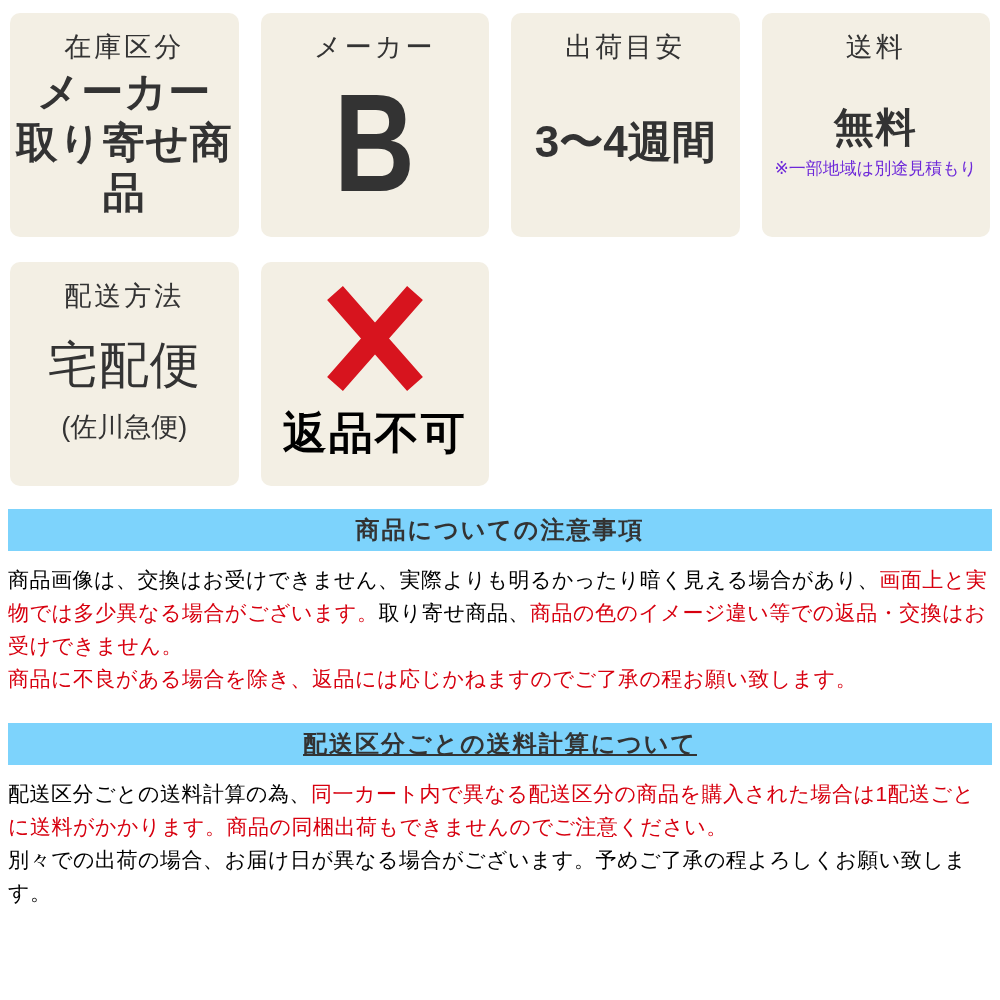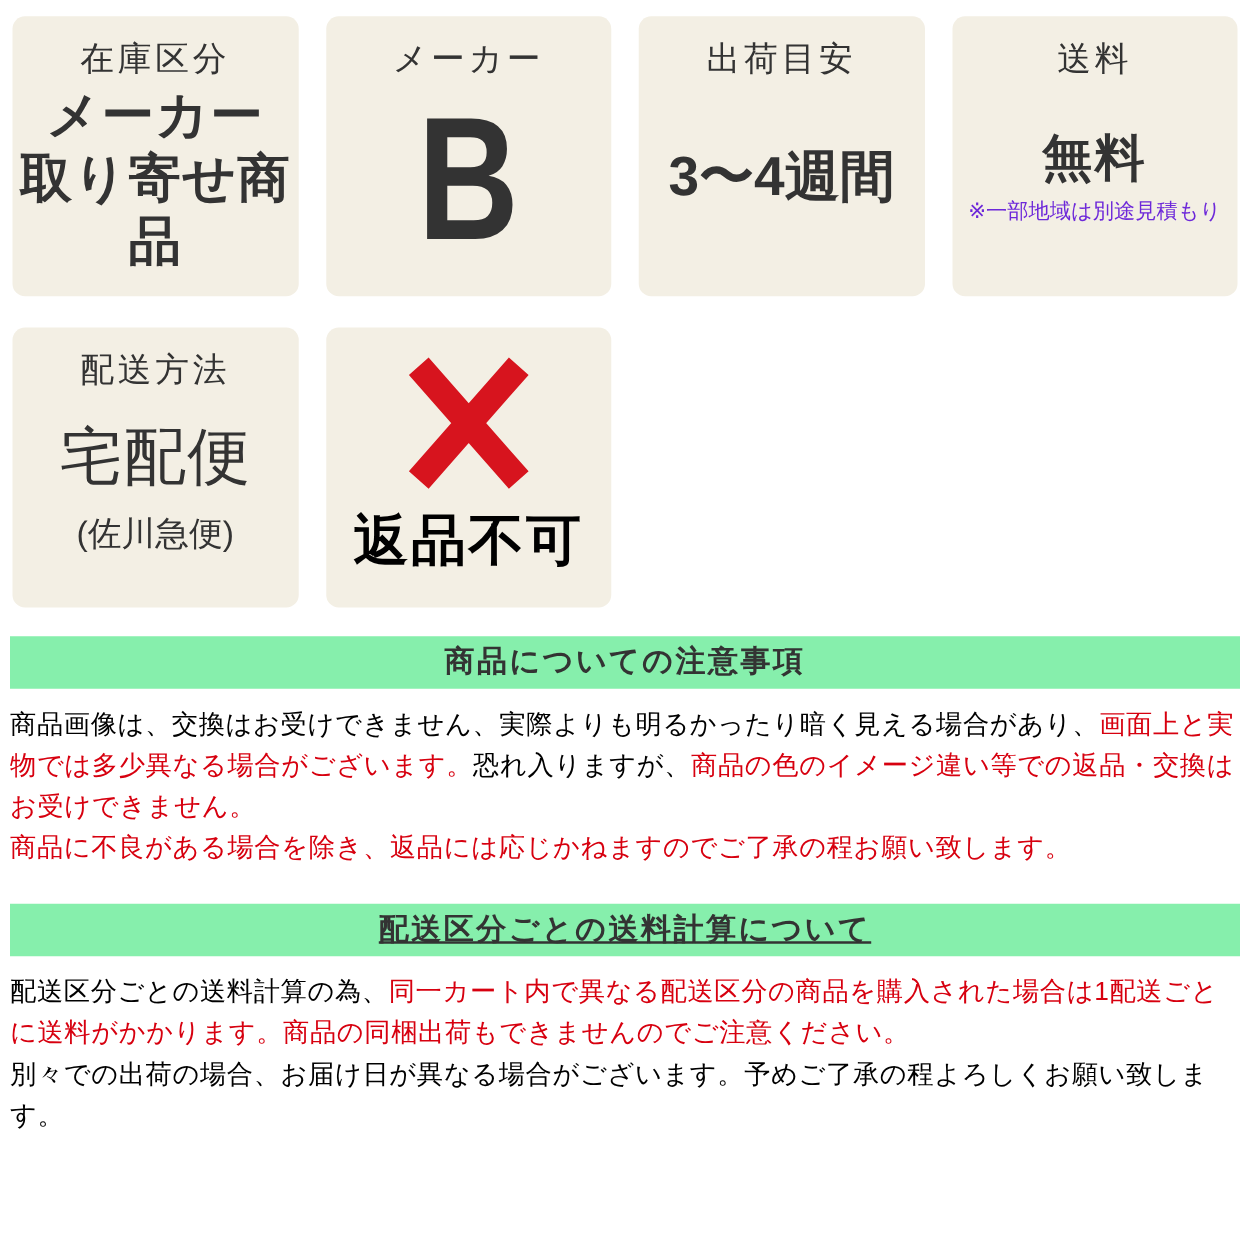--- a/index.html
+++ b/index.html
@@ -52,21 +52,21 @@
   .v-weeks-sub { font-size: 40px; font-weight: bold; line-height: 1.2; margin-top: 6px; letter-spacing: 2px; }
   .v-free { font-size: 40px; font-weight: bold; line-height: 1.1; letter-spacing: 2px; }
   .v-note { font-size: 17px; margin-top: 8px; letter-spacing: 0; color: #6d28d9; }
   .v-courier { font-size: 50px; font-weight: normal; line-height: 1.1; letter-spacing: 1px; }
   .v-courier-sub { font-size: 27px; margin-top: 16px; color: #333; }
   .v-return { font-size: 44px; font-weight: bold; line-height: 1.1; letter-spacing: 2px; margin-top: 12px; }
   .x-wrap { margin-top: 4px; height: 117px; display: flex; align-items: center; justify-content: center; }
 
   
   .section-heading {
-    background: #86efac;
+    background: #7dd3fc;
     margin: 0 8px;
     height: 42px;
     line-height: 42px;
     text-align: center;
     font-size: 24px;
     font-weight: bold;
     letter-spacing: 2px;
     color: #333;
   }
   .mt-first { margin-top: 23px; }
@@ -137,19 +137,19 @@
         </svg>
       </div>
       <div class="v-return c-black">返品不可</div>
     </div>
   </div>
 
 </div>
 
 <div class="section-heading mt-first">商品についての注意事項</div>
 <p class="body-text">
-  <span class="c-black">商品画像は、交換はお受けできません、実際よりも明るかったり暗く見える場合があり、</span><span class="c-red">画面上と実物では多少異なる場合がございます。</span><span class="c-black">恐れ入りますが、</span><span class="c-red">商品の色のイメージ違い等での返品・交換はお受けできません。</span><br><span class="c-red">商品に不良がある場合を除き、返品には応じかねますのでご了承の程お願い致します。</span>
+  <span class="c-black">商品画像は、交換はお受けできません、実際よりも明るかったり暗く見える場合があり、</span><span class="c-red">画面上と実物では多少異なる場合がございます。</span><span class="c-black">取り寄せ商品、</span><span class="c-red">商品の色のイメージ違い等での返品・交換はお受けできません。</span><br><span class="c-red">商品に不良がある場合を除き、返品には応じかねますのでご了承の程お願い致します。</span>
 </p>
 
 <div class="section-heading mt-second">配送区分ごとの送料計算について</div>
 <p class="body-text">
   <span class="c-black">配送区分ごとの送料計算の為、</span><span class="c-red">同一カート内で異なる配送区分の商品を購入された場合は1配送ごとに送料がかかります。商品の同梱出荷もできませんのでご注意ください。</span><br><span class="c-black">別々での出荷の場合、お届け日が異なる場合がございます。予めご了承の程よろしくお願い致します。</span>
 </p>
 
 </body></html>

